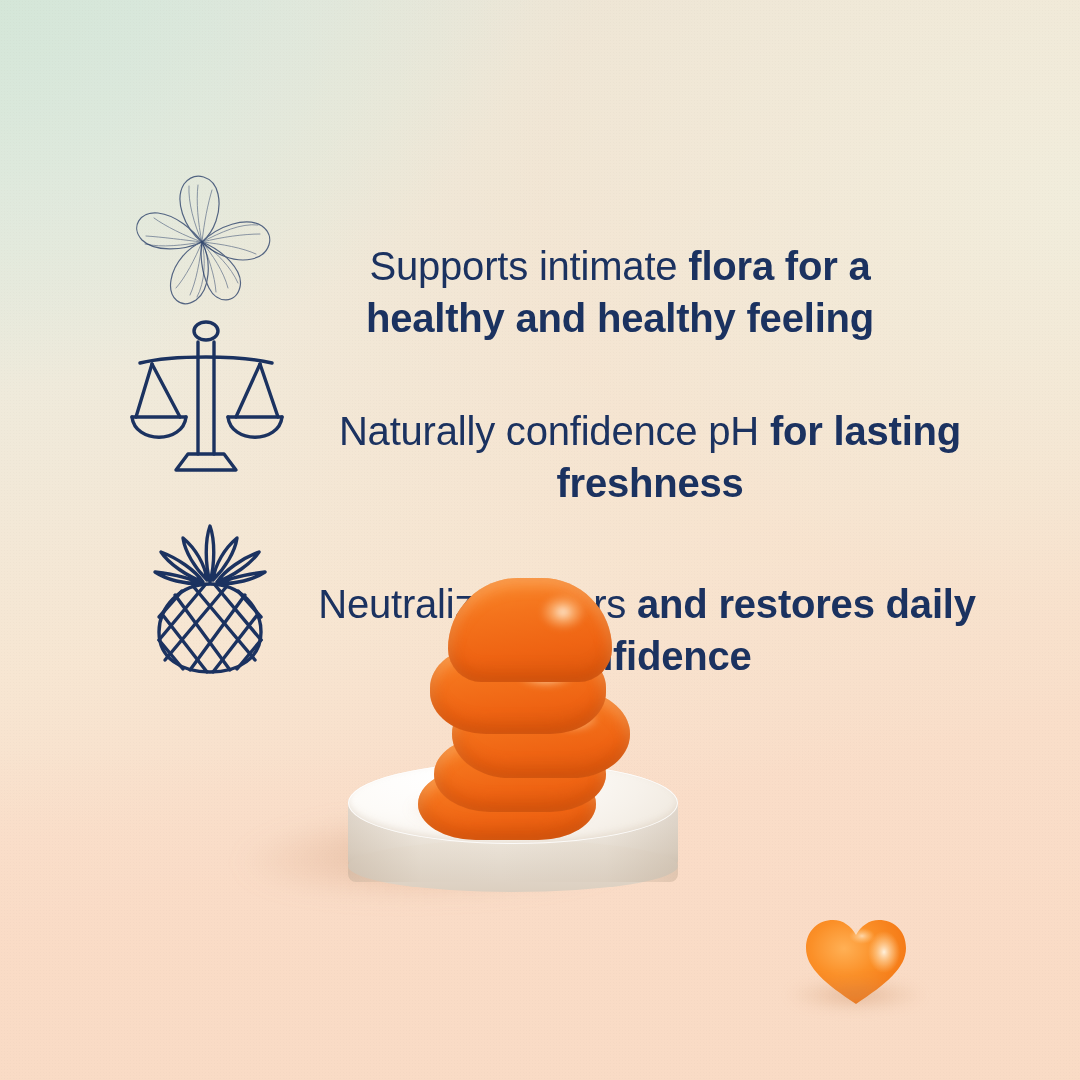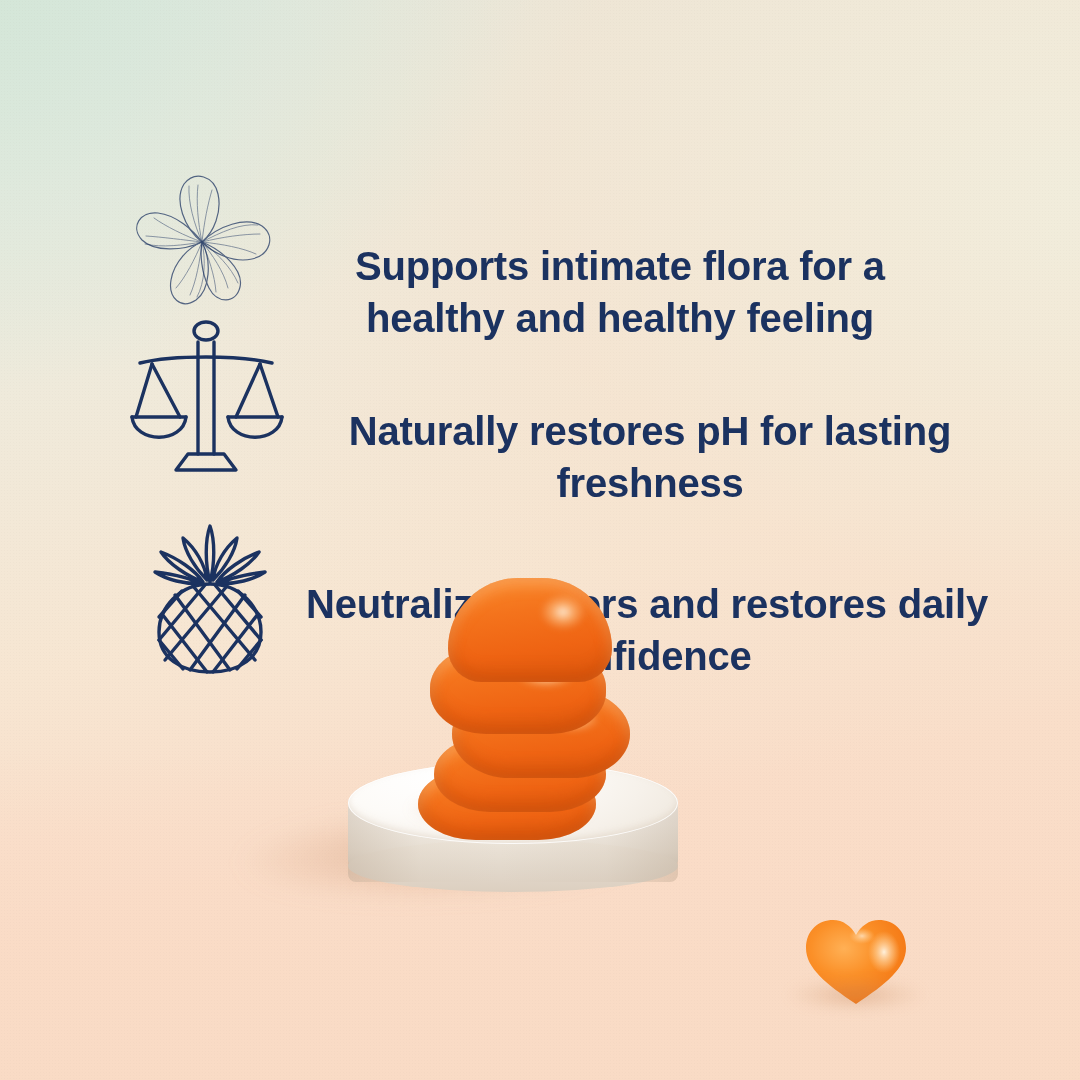--- a/index.html
+++ b/index.html
@@ -80,21 +80,21 @@
   }
   .benefit-text {
     position: absolute;
     text-align: center;
     color: #1b3260;
     font-size: 40px;
     line-height: 1.30;
     letter-spacing: -0.2px;
     font-weight: 600;
   }
-  .benefit-text .lead { font-weight: 700; }
+  .benefit-text .lead { font-weight: 400; }
   .benefit-text .rest { font-weight: 600; }
 
   
   #row-flora .benefit-icon   { left: 126px; top: 166px;  width: 152px; height: 150px; }
   #row-flora .benefit-text   { left: 300px; top: 200px;  width: 640px; }
 
   #row-ph .benefit-icon      { left: 128px; top: 318px;  width: 156px; height: 158px; }
   #row-ph .benefit-text      { left: 290px; top: 365px;  width: 720px; }
 
   #row-odor .benefit-icon    { left: 145px; top: 520px;  width: 130px; height: 156px; }
@@ -325,21 +325,21 @@
             <path d="M4 99 L58 99"></path>
             <path d="M4 99 C 7 126, 55 126, 58 99"></path>
 
             <path d="M100 99 L154 99"></path>
             <path d="M100 99 C 103 126, 151 126, 154 99"></path>
 
             <path d="M48 152 L60 136 L96 136 L108 152 Z"></path>
           </g>
         </svg>
       </span>
-      <p class="benefit-text"><span class="lead">Naturally restores pH</span><span class="rest"> for lasting freshness</span></p>
+      <p class="benefit-text"><span class="lead">Naturally confidence pH</span><span class="rest"> for lasting freshness</span></p>
     </div>
 
     <div class="benefit-row" id="row-odor">
       <span class="benefit-icon">
         <svg viewBox="0 0 130 156" width="130" height="156" aria-hidden="true">
           <g class="ln ln-med">
 
             <path d="M65 62 C 60 44, 60 20, 65 6 C 70 20, 70 44, 65 62"></path>
             <path d="M62 60 C 50 48, 40 32, 38 18 C 50 28, 60 44, 62 60"></path>
             <path d="M68 60 C 80 48, 90 32, 92 18 C 80 28, 70 44, 68 60"></path>

